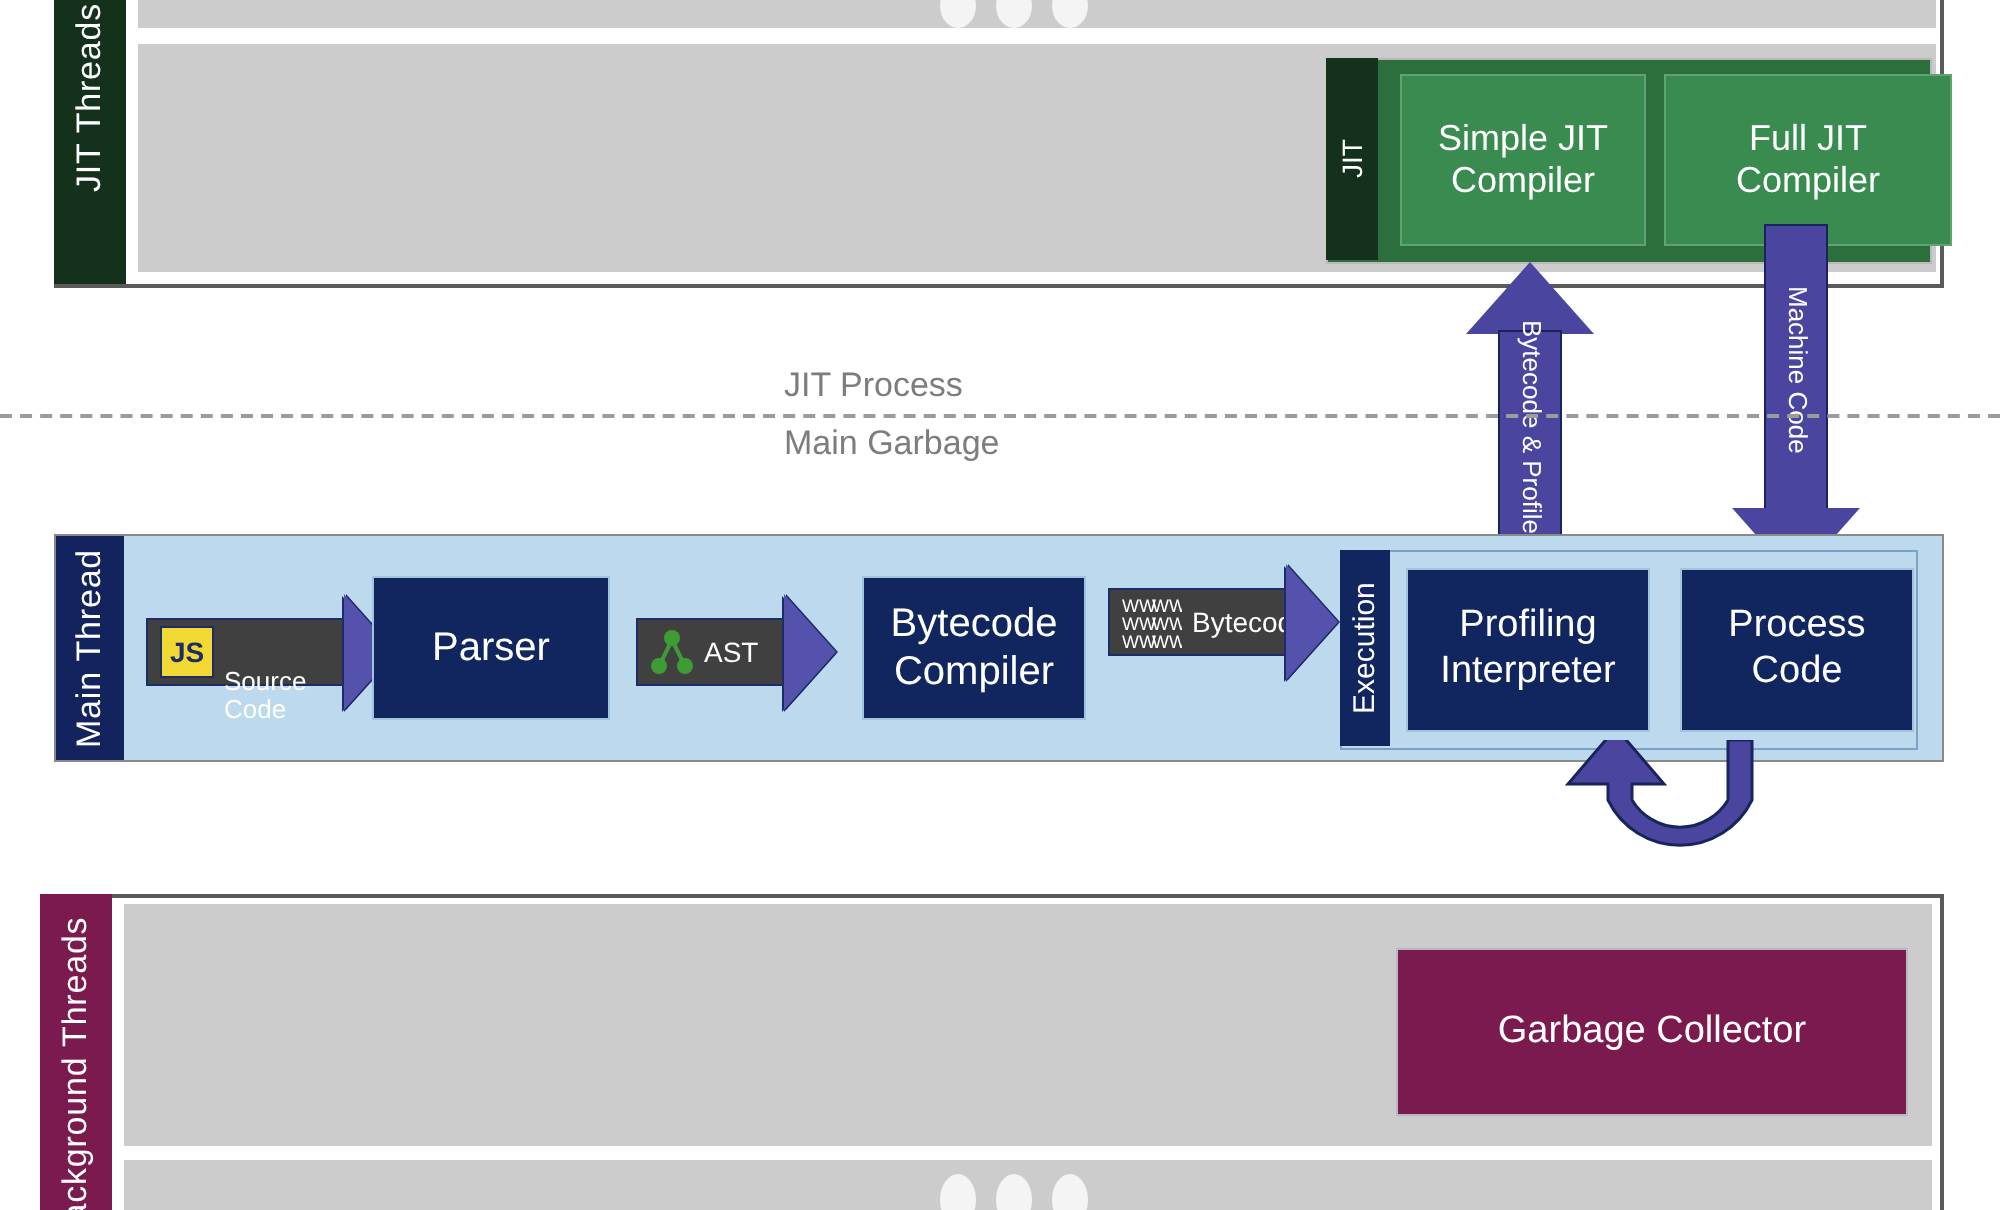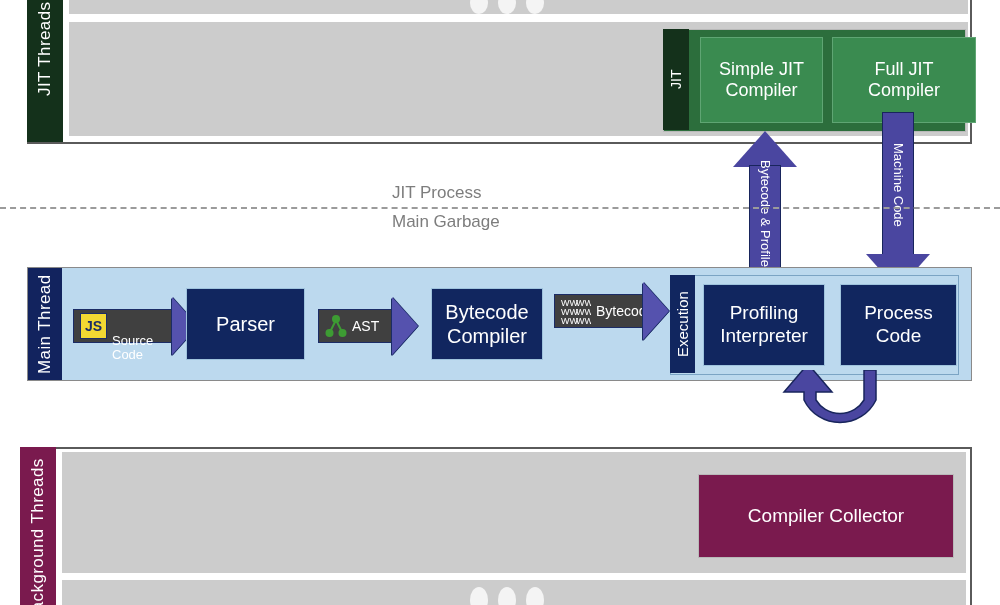--- a/index.html
+++ b/index.html
@@ -288,21 +288,21 @@
   <div id="bailout-text">Thread</div>
 
   <div class="lane-outer" id="bg-frame"></div>
   <div class="lane-body" id="bg-lane-body"></div>
   <div class="thin-strip" id="bg-strip-bottom"></div>
   <div class="lane-outer lane-label" id="bg-label">
     <span>Background Threads</span>
   </div>
 
   <div id="garbage-collector">
-    <span>Compiler Collector</span>
+    <span>Garbage Collector</span>
   </div>
 
   <div id="bg-ellipsis">
     <i></i>
       <i></i>
       <i></i>
   </div>
 
 </div>
 

